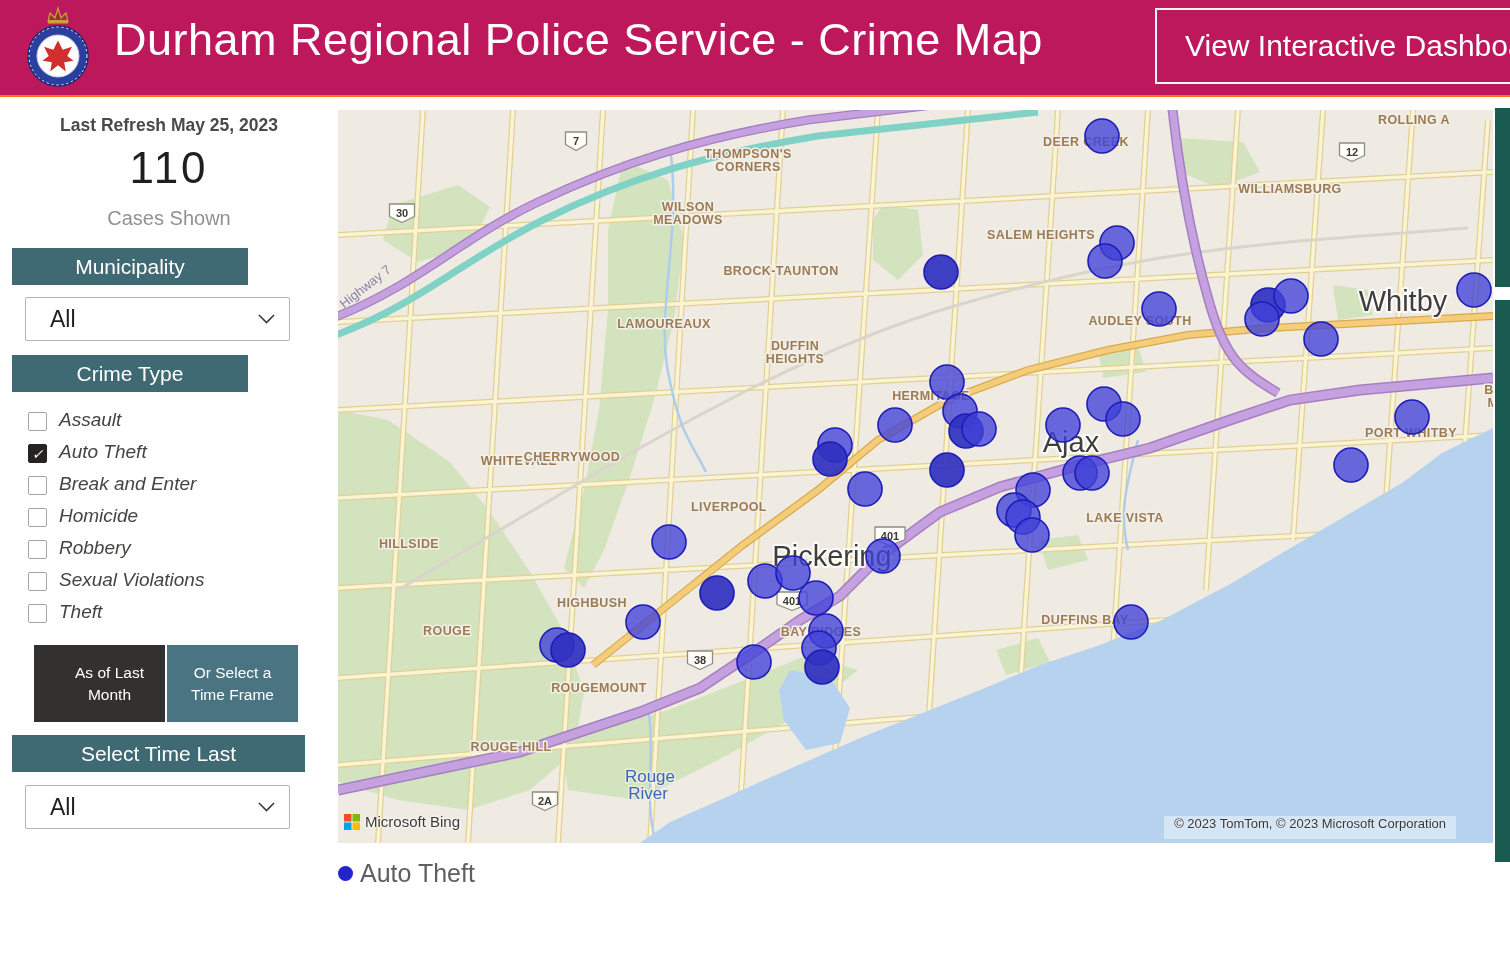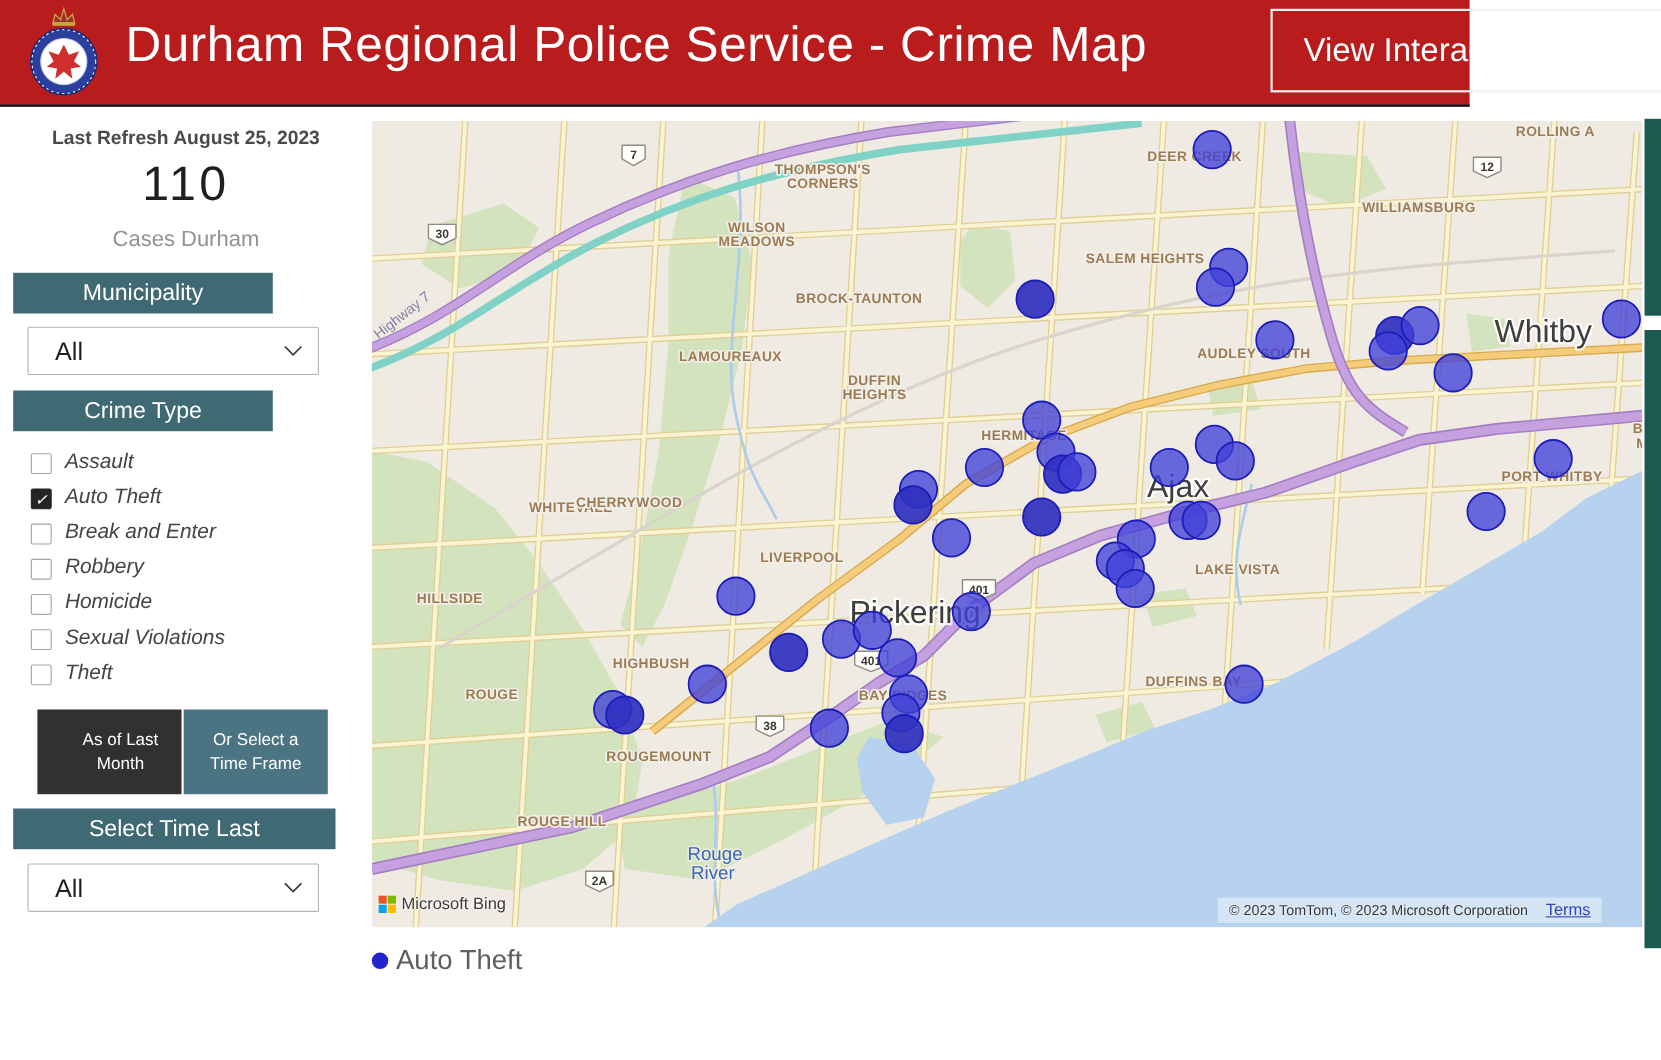--- a/index.html
+++ b/index.html
@@ -1,20 +1,20 @@
 <!DOCTYPE html>
 <html><head>
 <meta charset="utf-8">
 <style>
   * { margin:0; padding:0; box-sizing:border-box; }
   body { background:#ffffff; font-family:"Liberation Sans", sans-serif; }
   .page { position:relative; width:1510px; height:964px; overflow:hidden; background:#fff; }
 
   
-  .header { position:absolute; left:0; top:0; width:1336px; height:97px; background:#b91c1c; border-bottom:2px solid #0f172a; }
+  .header { position:absolute; left:0; top:0; width:1510px; height:97px; background:#be185d; border-bottom:2px solid #f97316; }
   .logo { position:absolute; left:22px; top:4px; }
   .header-title { position:absolute; left:114px; top:14px; font-size:45px; font-weight:400; color:#ffffff; letter-spacing:0.5px; white-space:nowrap; }
   .dash-btn { position:absolute; left:1155px; top:8px; width:440px; height:76px; background:transparent; border:2px solid #EDF3F1; color:#fff; font-family:"Liberation Sans",sans-serif; font-size:30px; text-align:left; padding-left:28px; white-space:nowrap; overflow:hidden; cursor:pointer; }
 
   
   .sidebar { position:absolute; left:0; top:99px; width:338px; height:865px; background:#fff; }
   .stat-refresh { position:absolute; top:16px; left:0; width:338px; text-align:center; font-size:17.5px; font-weight:700; color:#4a4a4a; }
   .stat-count { position:absolute; top:44px; left:0; width:338px; text-align:center; font-size:44px; font-weight:400; color:#1f1f1f; letter-spacing:3px; }
   .stat-caption { position:absolute; top:108px; left:0; width:338px; text-align:center; font-size:20px; color:#919191; }
   .banner { position:absolute; left:12px; width:236px; height:37px; background:#3F6973; color:#fff; font-size:21px; display:flex; align-items:center; justify-content:center; }
@@ -36,21 +36,21 @@
   .map svg { display:block; }
   .area-label { font:700 12.5px "Liberation Sans",sans-serif; fill:#9C7B53; letter-spacing:0.4px; text-anchor:middle; paint-order:stroke; stroke:#f2efe8; stroke-width:3px; stroke-linejoin:round; }
   .city-label { font:400 29px "Liberation Sans",sans-serif; fill:#3E3E3E; text-anchor:middle; paint-order:stroke; stroke:rgba(255,255,255,0.85); stroke-width:4px; stroke-linejoin:round; }
   .water-label { font:400 17px "Liberation Sans",sans-serif; fill:#3A66B8; text-anchor:middle; paint-order:stroke; stroke:rgba(240,238,230,0.8); stroke-width:3px; }
   .rot-label { font:400 13px "Liberation Sans",sans-serif; fill:#8B7FA6; text-anchor:middle; }
   .shield-text { font:700 11px "Liberation Sans",sans-serif; fill:#3c3a36; text-anchor:middle; }
   .dot { fill:#4040D8; fill-opacity:0.78; stroke:#1C1CB8; stroke-width:1.6px; cursor:pointer; }
   .dot-dark { fill:#3030C0; fill-opacity:0.92; }
   .bing-brand { position:absolute; left:6px; top:703px; display:flex; align-items:center; gap:5px; }
   .bing-text { font-size:15px; color:#3b3b3b; text-shadow:0 0 3px #fff, 0 0 3px #fff; }
-  .map-attrib { position:absolute; top:706px; right:37px; height:23px; display:flex; align-items:center; gap:16px; background:rgba(255,255,255,0.42); padding:0 10px; }
+  .map-attrib { position:absolute; top:706px; right:37px; height:23px; display:flex; align-items:center; gap:16px; background:rgba(255,255,255,0.42); padding:0 10px;flex-direction:column; }
   .attrib-text { font-size:13px; color:#353535; text-shadow:0 0 2px #fff; white-space:nowrap; }
   .terms-link { font-size:15px; color:#3646B8; text-decoration:underline; cursor:pointer; }
 
   
   .legend { position:absolute; left:338px; top:856px; height:34px; display:flex; align-items:center; }
   .legend-item { display:flex; align-items:center; margin-right:24px; cursor:pointer; }
   .legend-dot { width:15px; height:15px; border-radius:50%; margin-right:7px; }
   .legend-label { font-size:25px; color:#5f5f5f; }
 
   
@@ -75,23 +75,23 @@
 
       <g transform="translate(36,52) scale(1.55)">
         <path d="M0,-10 L3,-4 L9,-6 L6,0 L10,3 L4,4 L5,10 L0,6 L-5,10 L-4,4 L-10,3 L-6,0 L-9,-6 L-3,-4 Z" fill="#D12E2E"></path>
       </g>
     </svg>
     <div class="header-title">Durham Regional Police Service - Crime Map</div>
     <button class="dash-btn">View Interactive Dashboard</button>
   </div>
 
   <div class="sidebar">
-    <div class="stat-refresh">Last Refresh August 25, 2023</div>
+    <div class="stat-refresh">Last Refresh May 25, 2023</div>
     <div class="stat-count">110</div>
-    <div class="stat-caption">Cases Durham</div>
+    <div class="stat-caption">Cases Shown</div>
 
     <div class="banner b1">Municipality</div>
     <div class="dropdown dd1">
       <span class="dd-value">All</span>
       <svg width="17" height="10" viewBox="0 0 17 10">
         <path d="M1,1 L8.5,8.5 L16,1" fill="none" stroke="#3a3a3a" stroke-width="1.6"></path>
       </svg>
     </div>
 
     <div class="banner b2">Crime Type</div>
@@ -103,25 +103,25 @@
         <div class="cb-row">
           <span class="cb-box checked">✓</span>
           <span class="cb-label">Auto Theft</span>
         </div>
         <div class="cb-row">
           <span class="cb-box"></span>
           <span class="cb-label">Break and Enter</span>
         </div>
         <div class="cb-row">
           <span class="cb-box"></span>
+          <span class="cb-label">Homicide</span>
+        </div>
+        <div class="cb-row">
+          <span class="cb-box"></span>
           <span class="cb-label">Robbery</span>
-        </div>
-        <div class="cb-row">
-          <span class="cb-box"></span>
-          <span class="cb-label">Homicide</span>
         </div>
         <div class="cb-row">
           <span class="cb-box"></span>
           <span class="cb-label">Sexual Violations</span>
         </div>
         <div class="cb-row">
           <span class="cb-box"></span>
           <span class="cb-label">Theft</span>
         </div>
       </div>

